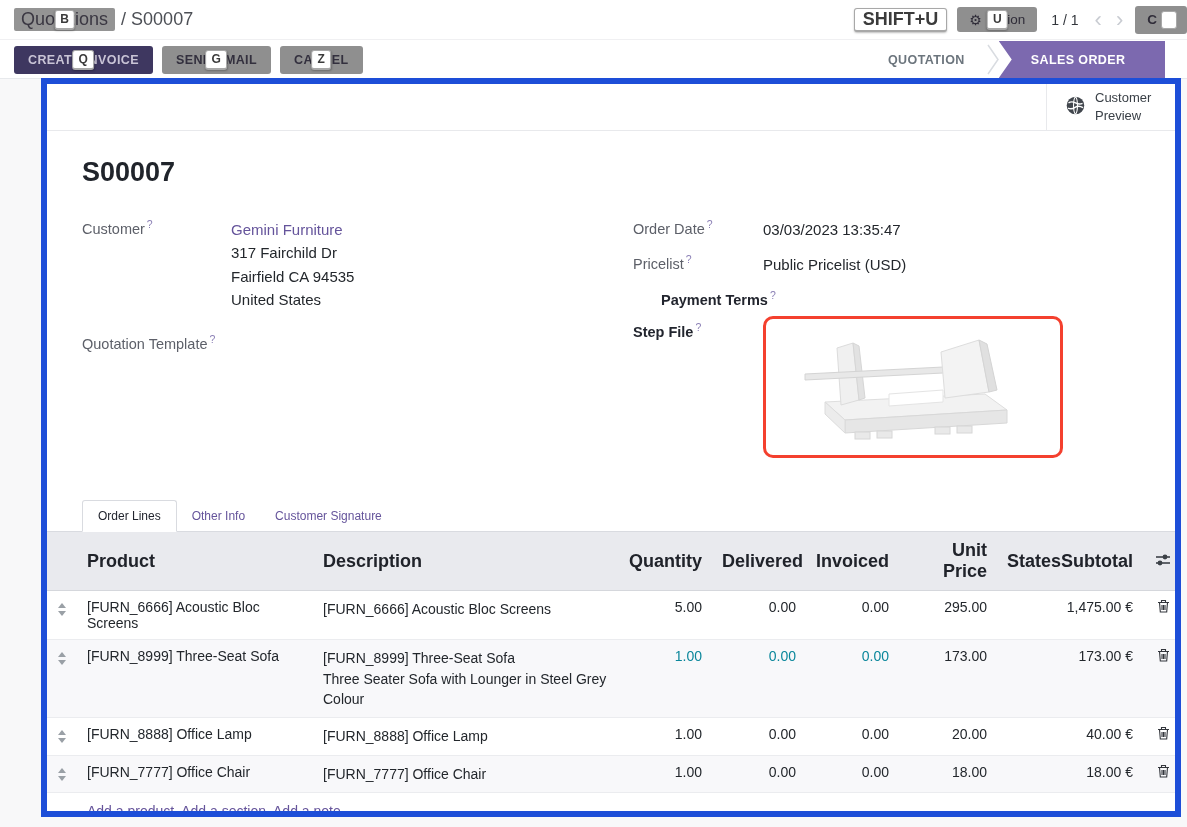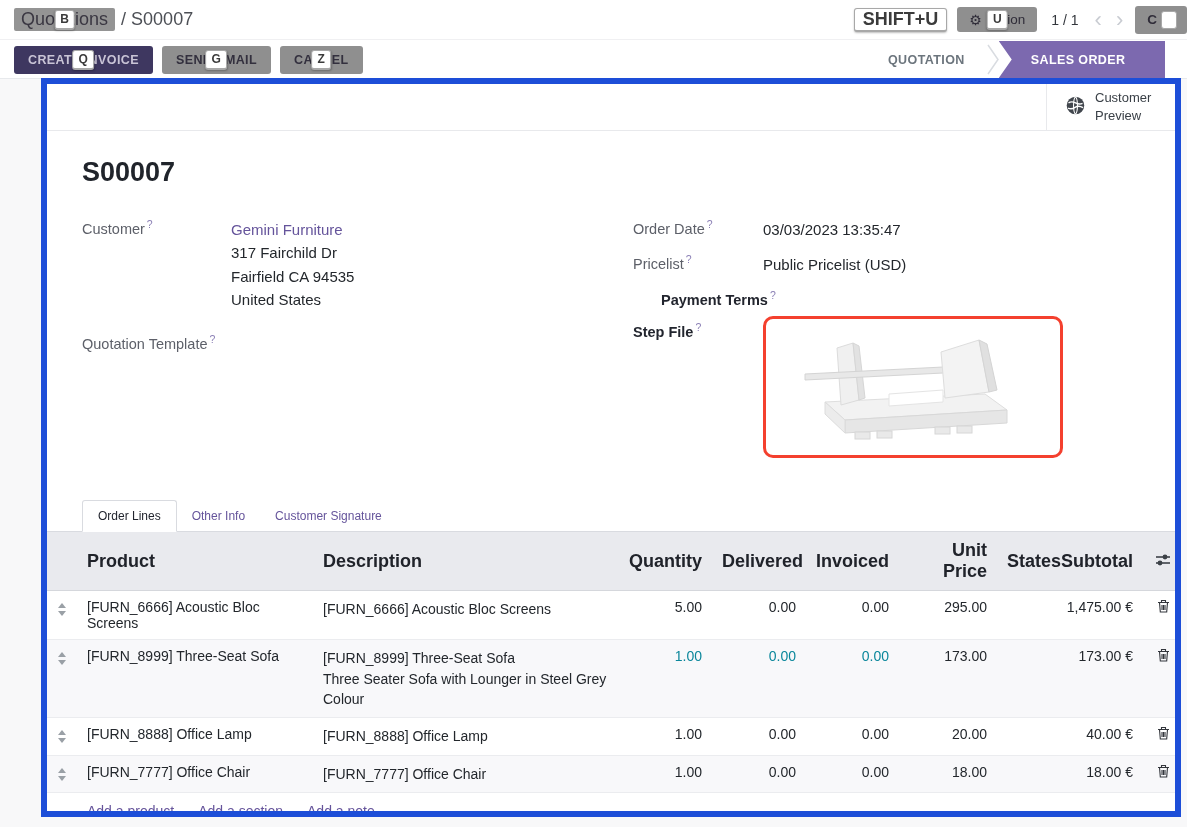--- a/index.html
+++ b/index.html
@@ -135,21 +135,21 @@
   }
   tbody tr:nth-child(even) { background:#f8f8fa; }
   td.desc { white-space:pre-line; line-height:1.45; }
   td.edited { color:var(--edited); }
   .handle-cell { padding-top:12px !important; cursor:grab; }
   .sort-handle { display:flex; flex-direction:column; align-items:center; gap:3px; width:100%; }
   .tri-up { width:0; height:0; border-left:4px solid transparent; border-right:4px solid transparent; border-bottom:5px solid #9aa0a6; }
   .tri-dn { width:0; height:0; border-left:4px solid transparent; border-right:4px solid transparent; border-top:5px solid #9aa0a6; }
   .icon-btn { background:none; border:none; cursor:pointer; padding:0; line-height:0; }
   .addrow td { border-bottom:1px solid #dee0e4; padding:10px; background:#fff !important; }
-  .addlinks { display:flex; gap:24px;text-decoration:underline; }
+  .addlinks { display:flex; gap:7px;text-decoration:underline; }
   .addlinks span { color:var(--accent); font-size:14px; cursor:pointer; }
   
   .sheet-footer { display:flex; justify-content:space-between; padding:20px 12px 20px 35px; }
 </style>
 </head>
 <body>
 
 <div class="topbar">
   <span class="crumb-parent">
     <span>Quotations</span>

